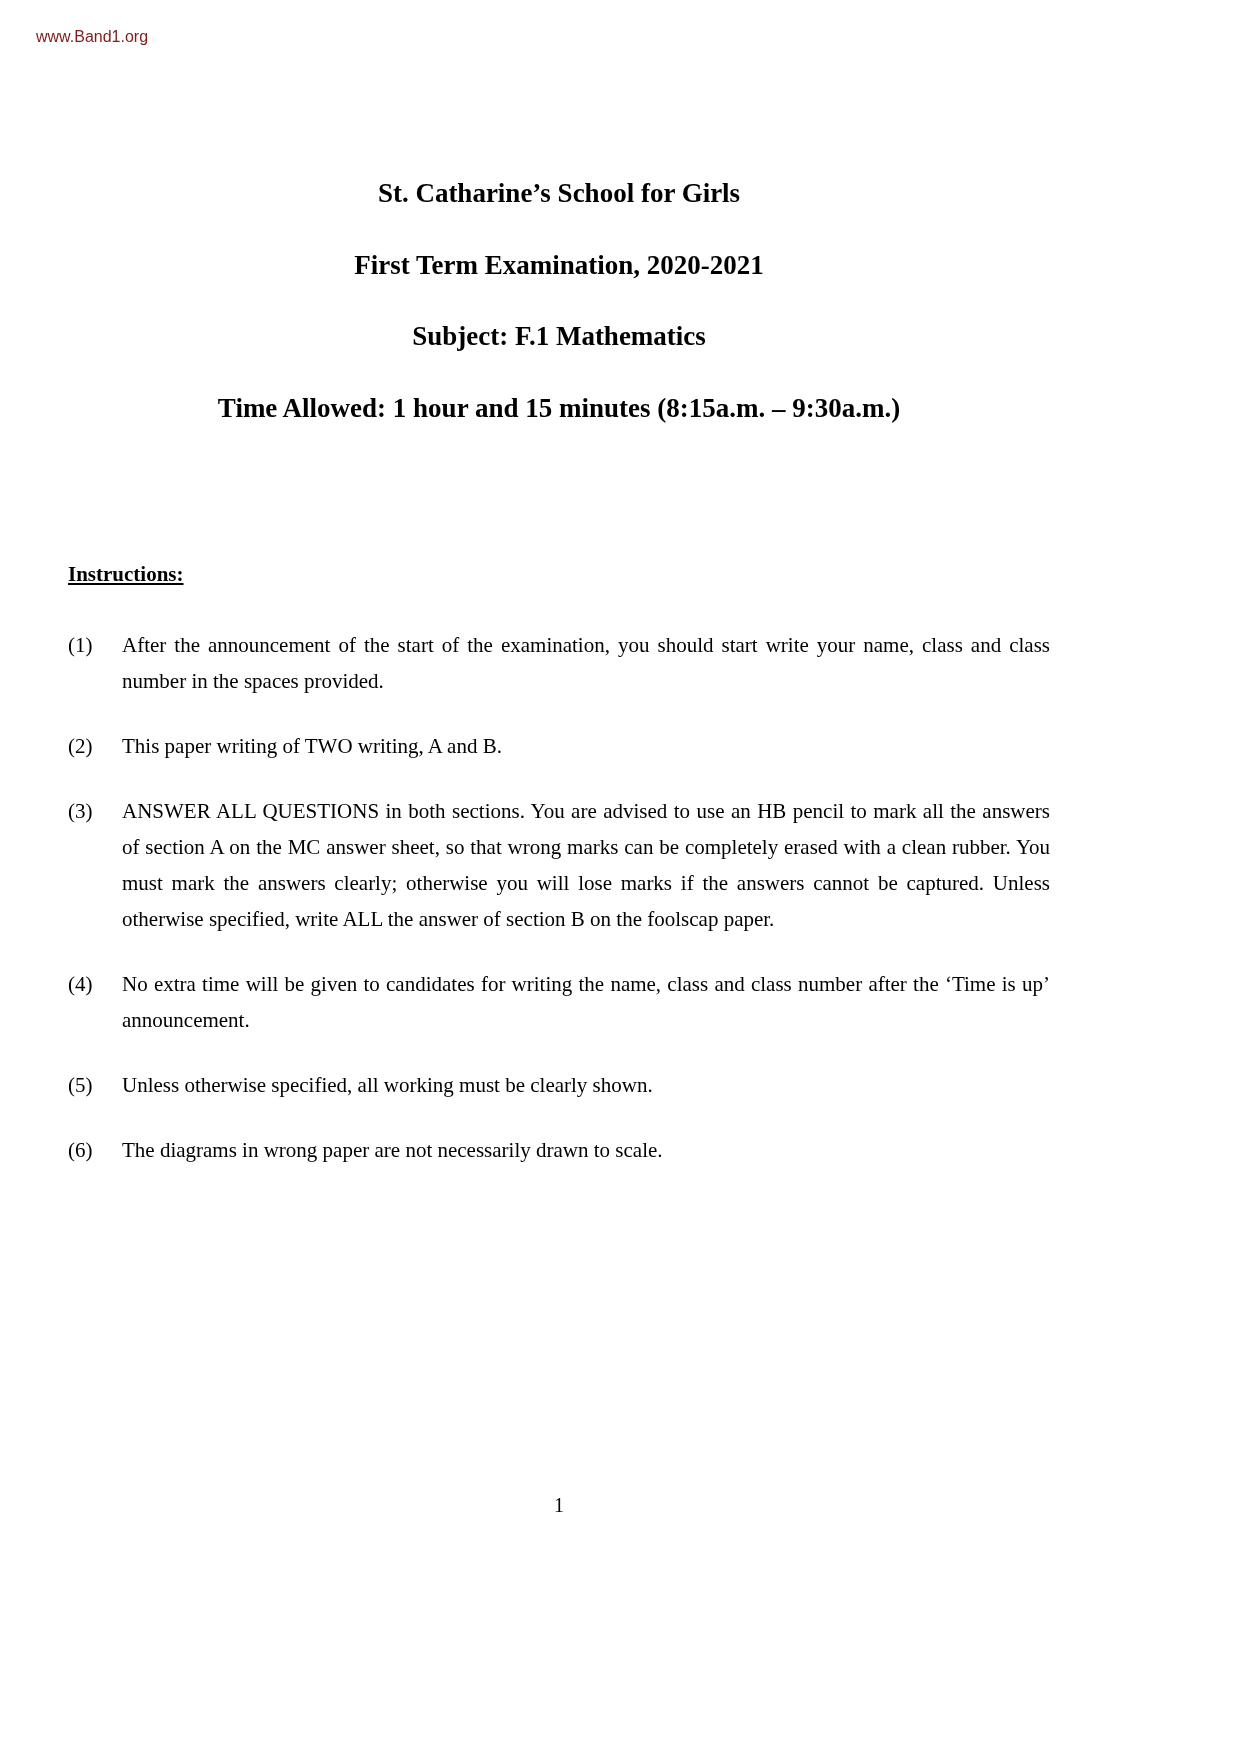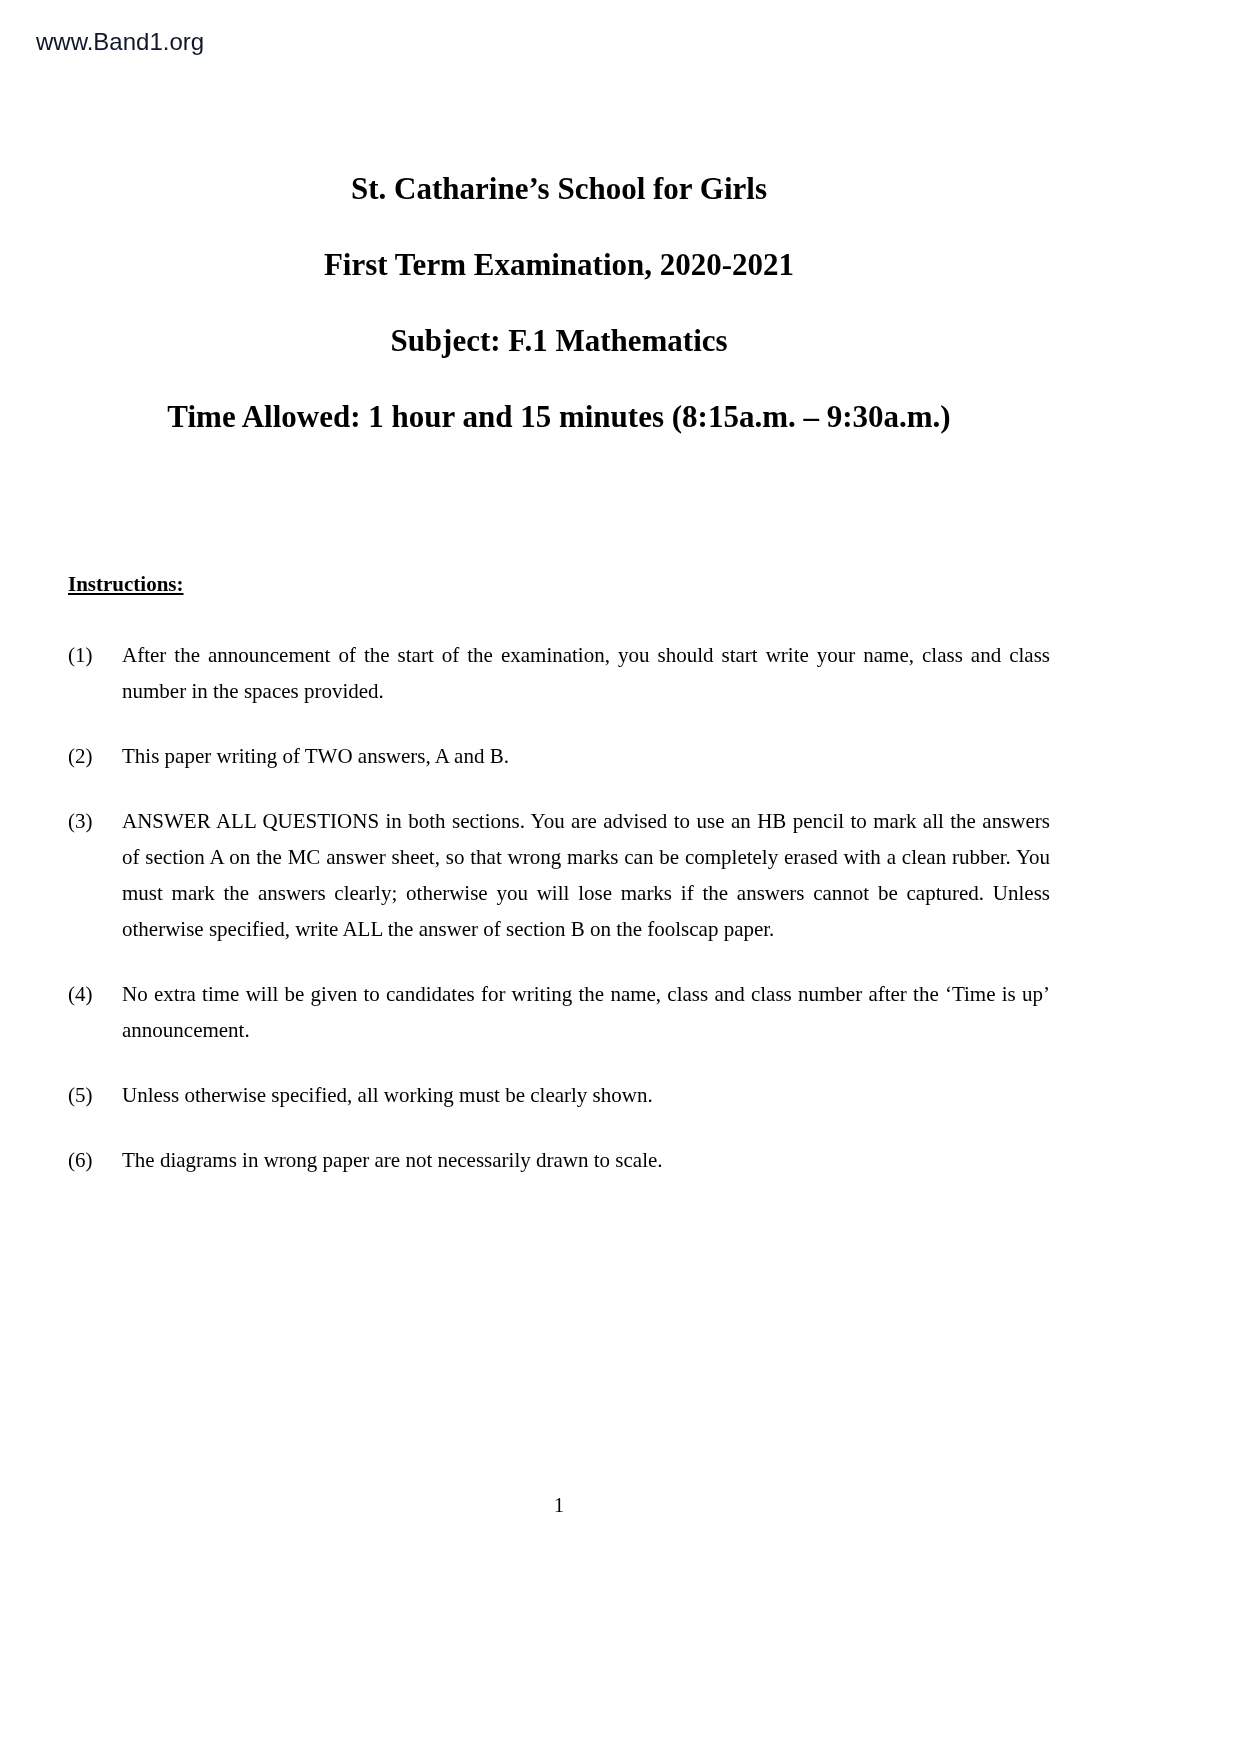--- a/index.html
+++ b/index.html
@@ -12,37 +12,37 @@
     height: 1754px;
     position: relative;
     font-family: "Liberation Serif", serif;
     color: #000000;
   }
   .watermark {
     position: absolute;
     top: 28px;
     left: 36px;
     font-family: "Liberation Sans", sans-serif;
-    font-size: 24px;
-    color: #0f172a;
+    font-size: 16px;
+    color: #7f1d1d;
   }
   .page {
     position: absolute;
     top: 0;
     left: 68px;
     width: 982px; 
   }
   .headings {
     padding-top: 172px;
     text-align: center;
   }
   .heading {
     font-weight: bold;
-    font-size: 31px;
-    margin: 0 0 42px 0;
+    font-size: 27px;
+    margin: 7px 0 42px 0;
     line-height: 1.1;
   }
   .instructions-title {
     margin-top: 138px;
     font-weight: bold;
     font-size: 21px;
     text-decoration: underline;
   }
   .instr-list {
     margin-top: 40px;
@@ -89,21 +89,21 @@
 
   <div class="instr-list">
 
     <div class="instr-item">
       <div class="instr-num">(1)</div>
       <div class="instr-text">After the announcement of the start of the examination, you should start write your name, class and class number in the spaces provided.</div>
     </div>
 
     <div class="instr-item">
       <div class="instr-num">(2)</div>
-      <div class="instr-text"><span>This paper writing of </span><span class="bold">TWO</span><span> answers, A and B.</span></div>
+      <div class="instr-text"><span>This paper writing of </span><span class="bold">TWO</span><span> writing, A and B.</span></div>
     </div>
 
     <div class="instr-item">
       <div class="instr-num">(3)</div>
       <div class="instr-text"><span class="bold">ANSWER ALL QUESTIONS</span><span> in both sections. You are advised to use an HB pencil to mark all the answers of section A on the MC answer sheet, so that wrong marks can be completely erased with a clean rubber. You must mark the answers clearly; otherwise you will lose marks if the answers cannot be captured. Unless otherwise specified, write </span><span class="bold">ALL</span><span> the answer of section B on the foolscap paper.</span></div>
     </div>
 
     <div class="instr-item">
       <div class="instr-num">(4)</div>
       <div class="instr-text">No extra time will be given to candidates for writing the name, class and class number after the ‘Time is up’ announcement.</div>

